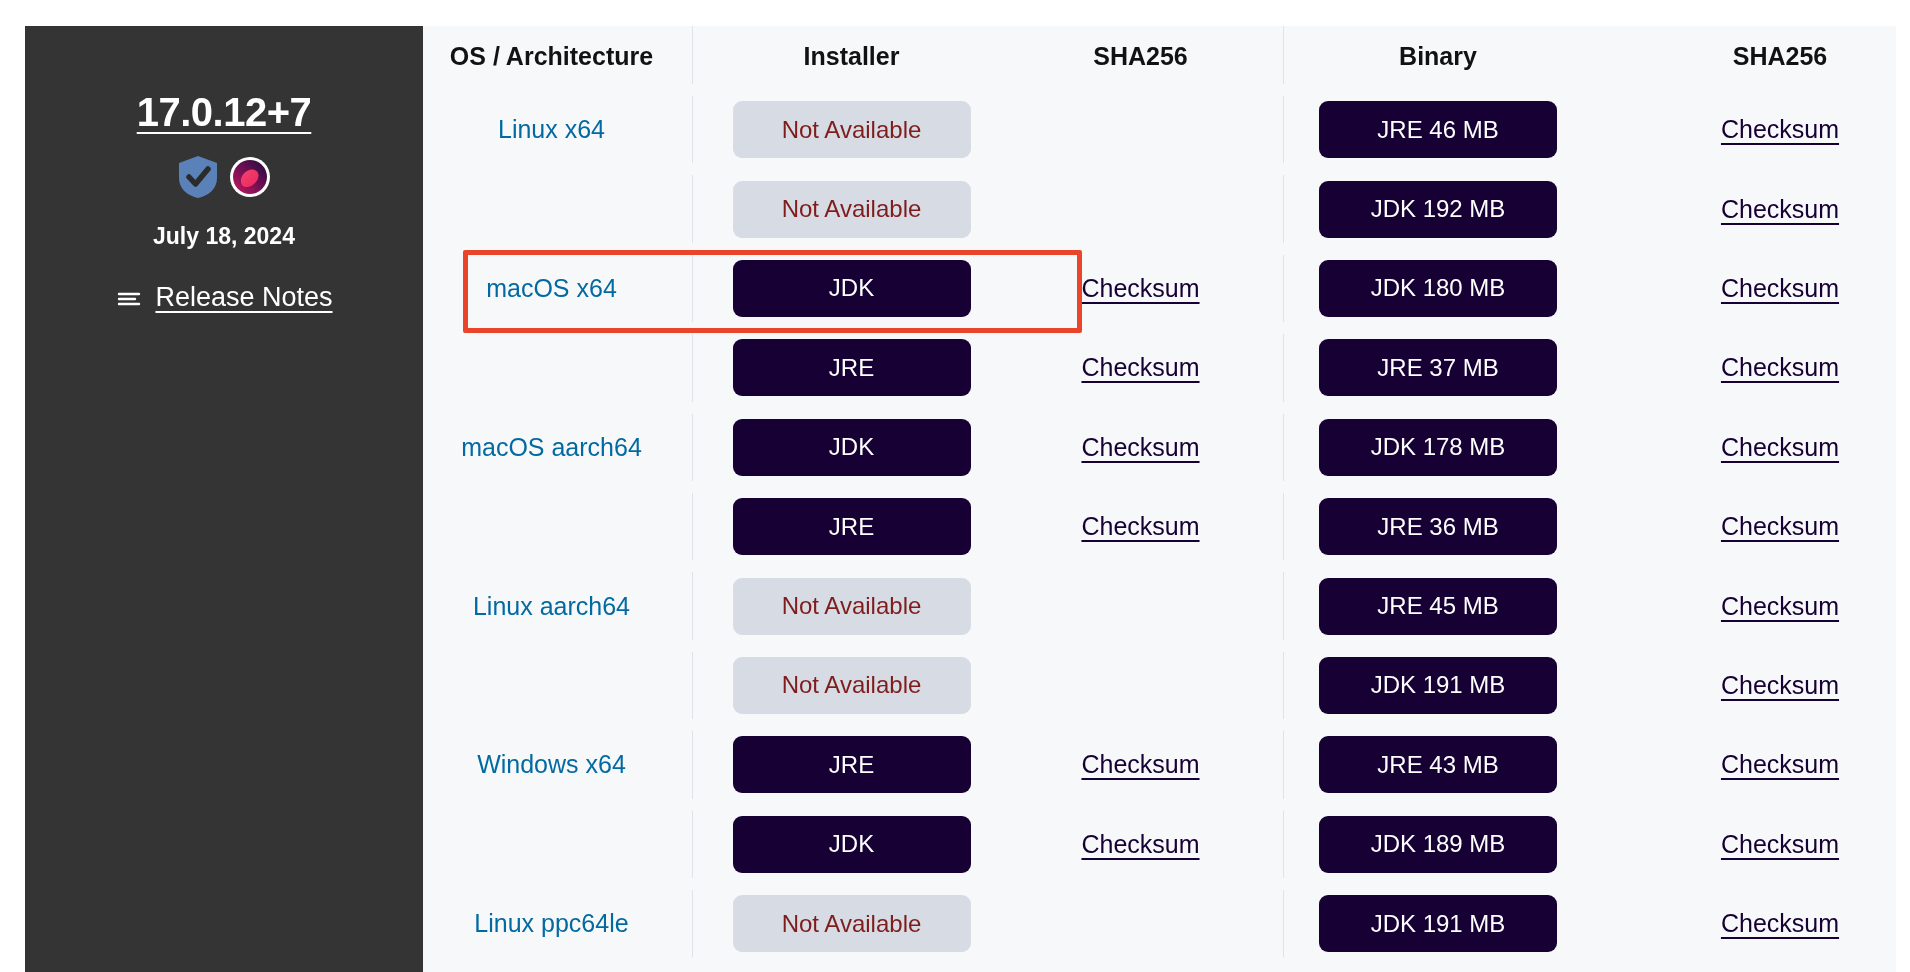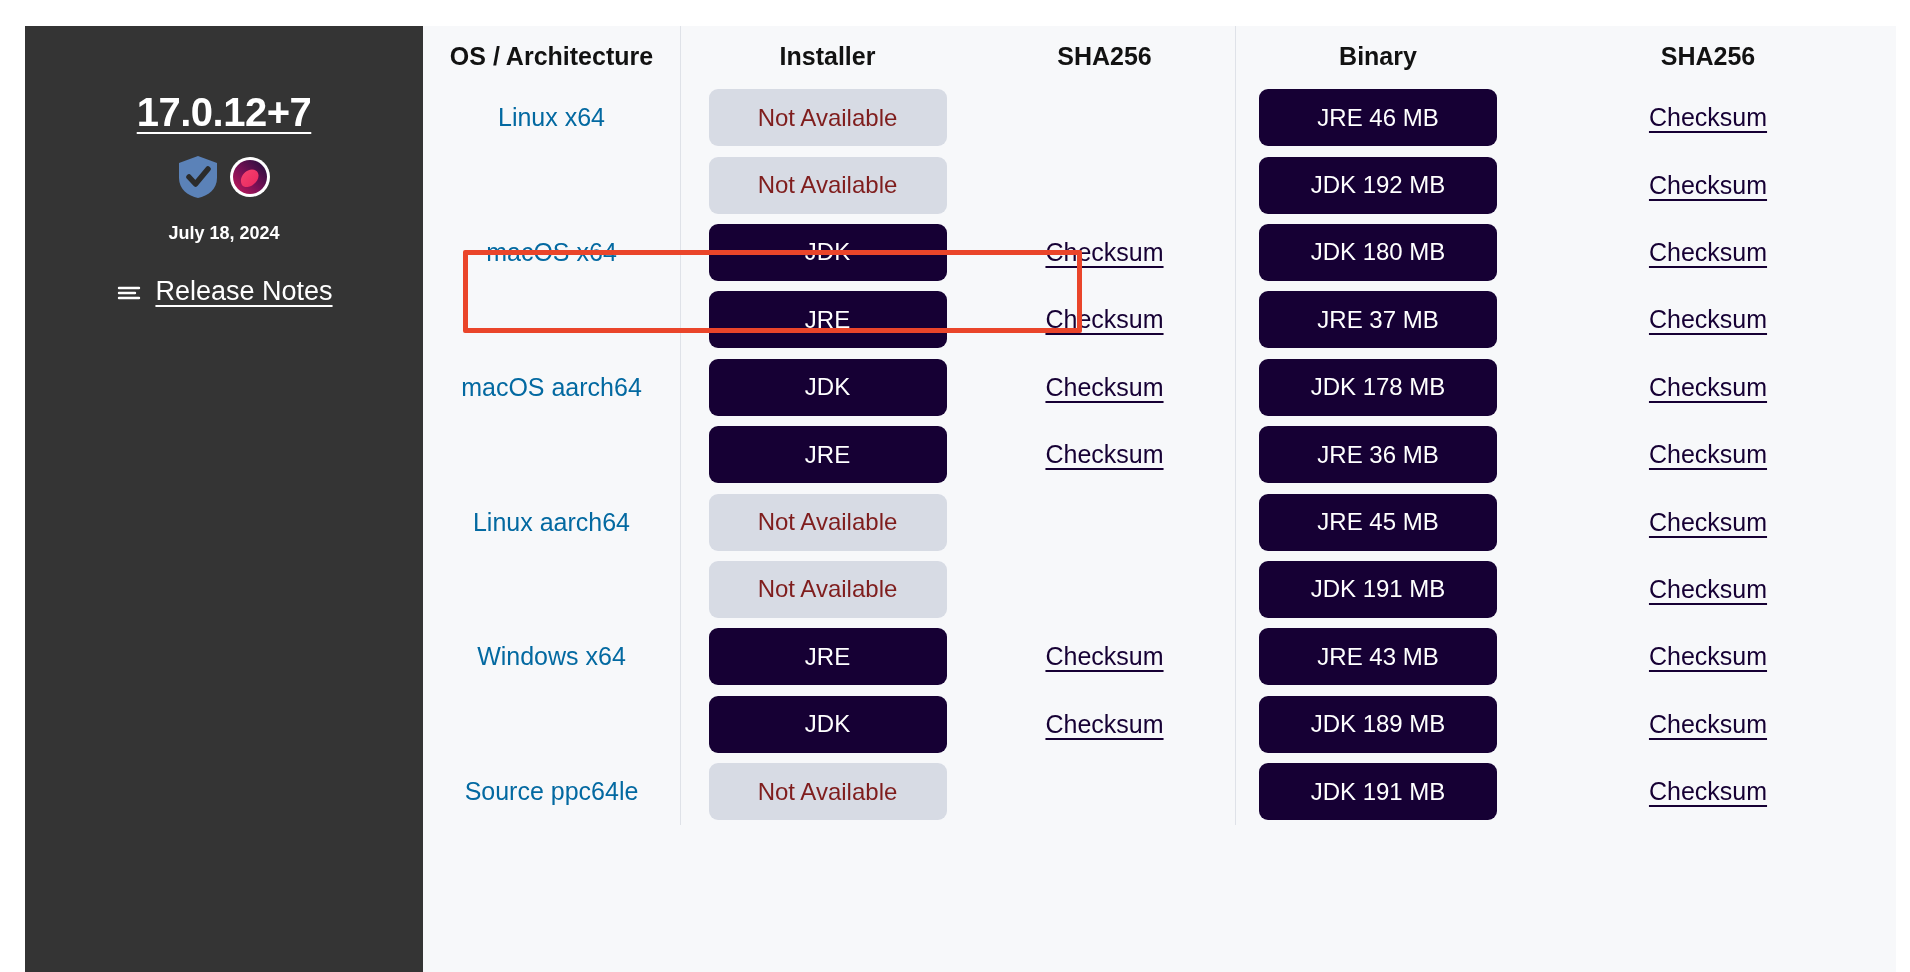--- a/index.html
+++ b/index.html
@@ -40,21 +40,21 @@
     margin-top: 20px;
     display: flex;
     align-items: center;
     gap: 10px;
   }
   .badge-shield { width: 42px; height: 44px; display: block; }
   .badge-temurin { width: 42px; height: 42px; display: block; }
 
   .release-date {
     margin-top: 24px;
-    font-size: 18px;
+    font-size: 23px;
     font-weight: 700;
     color: #ffffff;
   }
 
   .side-link {
     margin-top: 46px;
     display: flex;
     align-items: center;
     gap: 12px;
     color: #ffffff;
@@ -74,20 +74,21 @@
   .panel {
     position: absolute;
     left: 423px; top: 26px;
     width: 1473px; height: 946px;
     background: #f7f8fa;
   }
   .grid {
     display: grid;
     grid-template-columns: 257px 1px 293px 261px 1px 284px 376px;
     width: 100%;
+    gap: 12px;
   }
   .vline { background: #dfe2e8; width: 1px; }
 
   .hdr {
     font-size: 25px;
     font-weight: 700;
     color: #121212;
     text-align: center;
     padding: 12px 0 10px 0;
     height: 58px;
@@ -345,21 +346,21 @@
         <div class="cell">
           <span class="checksum">Checksum</span>
         </div>
         <div class="vline"></div>
         <div class="cell">
           <div class="pill dark">JDK 189 MB</div>
         </div>
         <div class="cell">
           <span class="checksum">Checksum</span>
         </div>
-        <div class="cell os">Source ppc64le</div>
+        <div class="cell os">Linux ppc64le</div>
         <div class="vline"></div>
         <div class="cell">
           <div class="pill na">Not Available</div>
         </div>
         <div class="cell"></div>
         <div class="vline"></div>
         <div class="cell">
           <div class="pill dark">JDK 191 MB</div>
         </div>
         <div class="cell">

